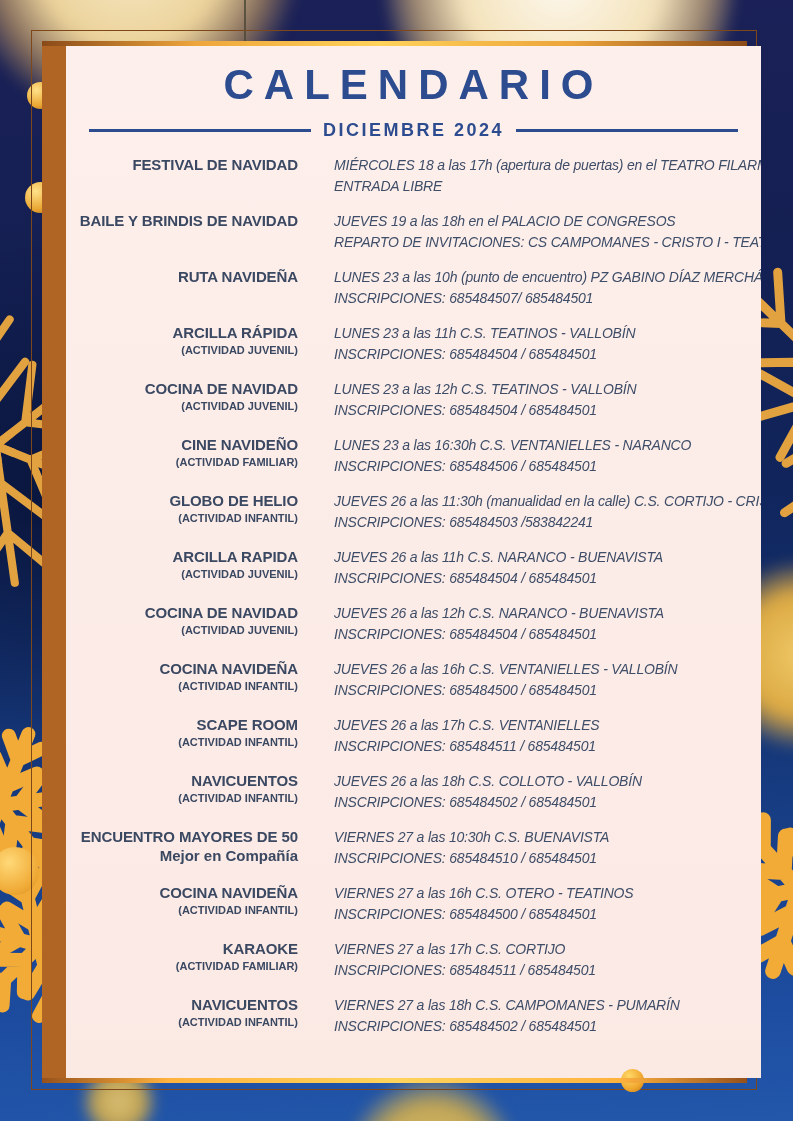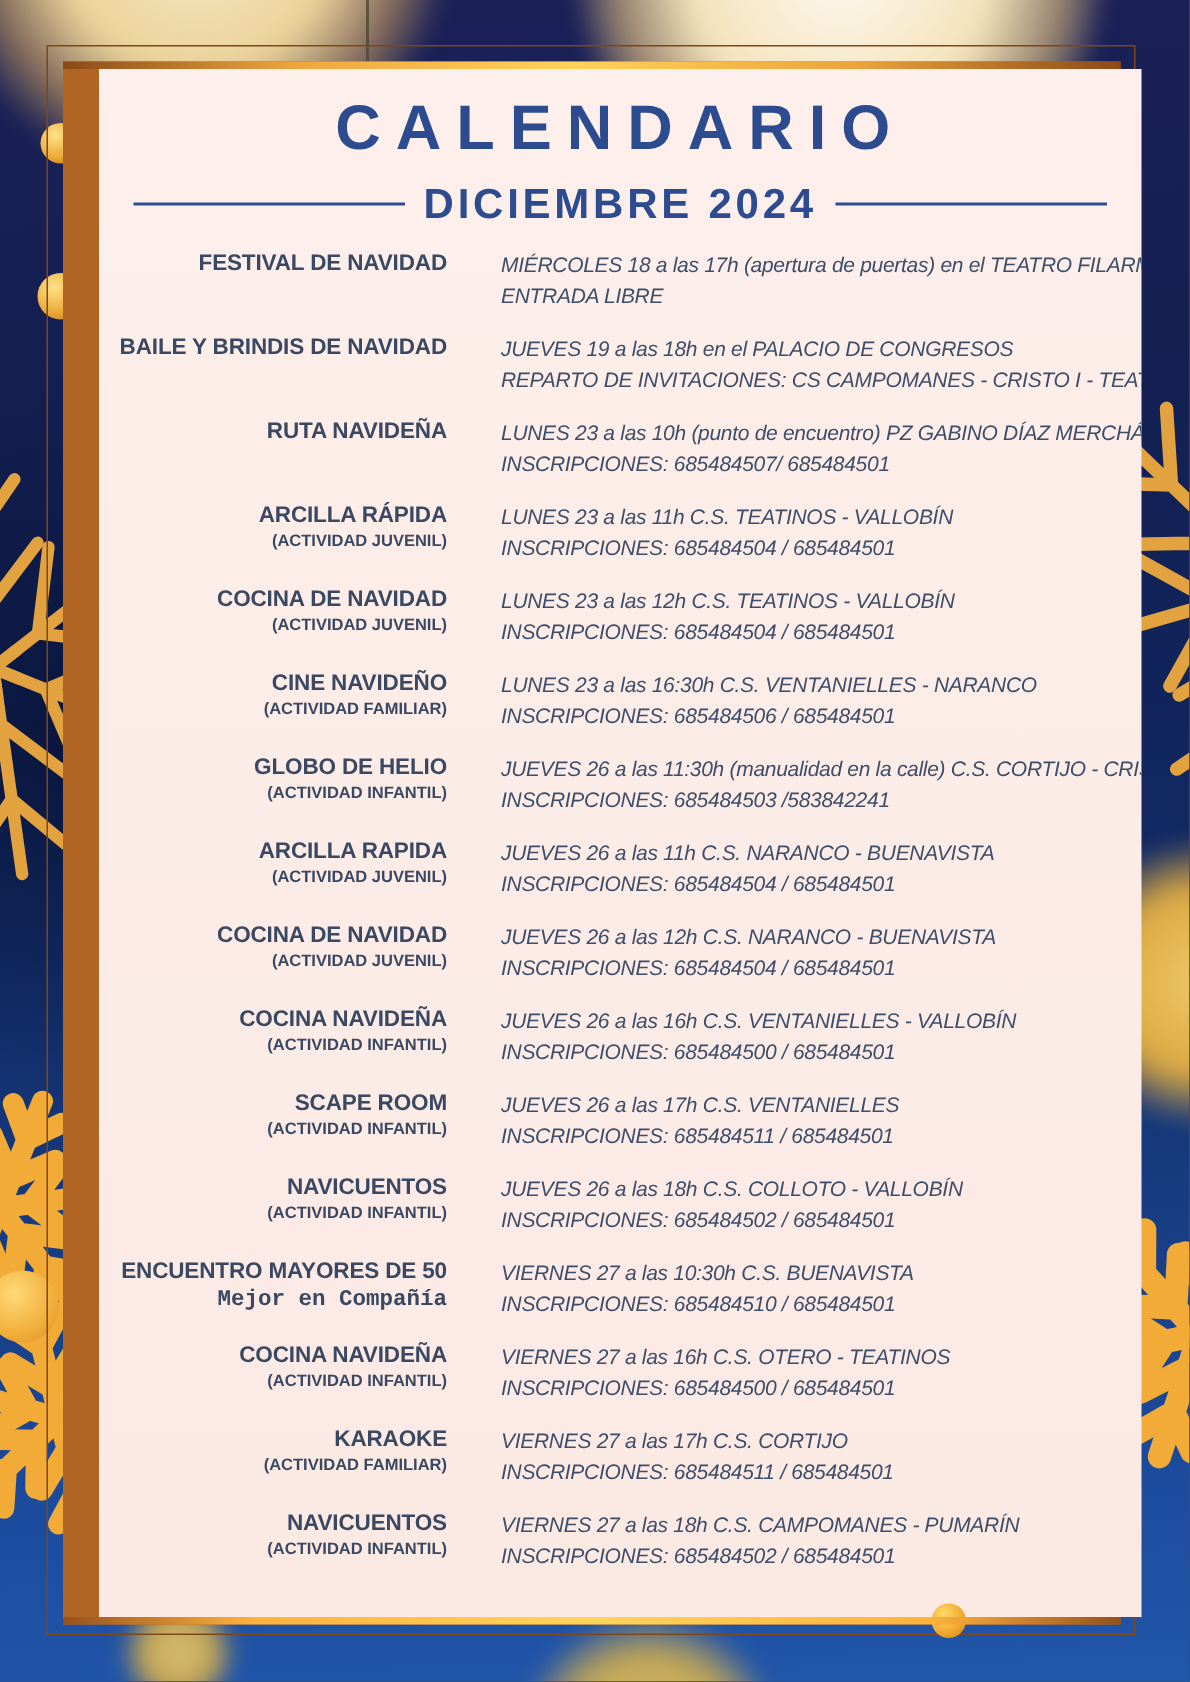--- a/index.html
+++ b/index.html
@@ -56,29 +56,29 @@
   .frame-bottom{position:absolute;z-index:4;left:42px;top:1078px;width:705px;height:5px;
     background:linear-gradient(90deg,#96511b,#ffb23e 18%,#ffd45c 50%,#ffb23e 82%,#96511b);}
 
   
   .panel{position:absolute;z-index:3;left:47px;top:46px;width:695px;height:1032px;
     background:linear-gradient(180deg,#fdefeb,#fbe9e4);overflow:hidden;margin-left:19px;}
   .title{margin:16px 0 0;text-align:center;color:#2d4c90;
     font-size:42px;font-weight:bold;letter-spacing:10px;line-height:1.1;}
   .divider{display:flex;align-items:center;margin:12px 23px 0;}
   .divider .line{flex:1;height:2.5px;background:#2d4c90;}
-  .divider .text{margin:0 12px;color:#2d4c90;font-size:28px;font-weight:bold;letter-spacing:2.5px;}
+  .divider .text{margin:0 12px;color:#2d4c90;font-size:18px;font-weight:bold;letter-spacing:2.5px;}
 
   .events{margin-top:14px;padding:0 8px 0 4px;}
   .event-row{display:grid;grid-template-columns:228px 1fr;column-gap:8px;margin-bottom:14px;gap:36px;}
   .event-left{text-align:right;}
   .event-name{color:#3a4862;font-size:15px;font-weight:bold;letter-spacing:-0.1px;
     line-height:19px;white-space:nowrap;}
   .event-category{color:#3a4862;font-size:11px;font-weight:bold;line-height:17px;white-space:nowrap;}
-  .event-category.mixed-case{font-size:15px;line-height:20px;font-family:Liberation Mono, monospace;}
+  .event-category.mixed-case{font-size:15px;line-height:20px;}
   .event-details{color:#3e4d68;}
   .detail-line{font-style:italic;font-size:14px;line-height:21px;letter-spacing:-0.2px;white-space:nowrap;}
 </style>
 </head>
 <body>
 
 <svg width="0" height="0" style="position:absolute" aria-hidden="true">
   <defs>
     <g id="flake-arm">
       <path d="M0,6 L0,-44 M0,-12 L-13,-25 M0,-12 L13,-25 M0,-28 L-10,-39 M0,-28 L10,-39"></path>

